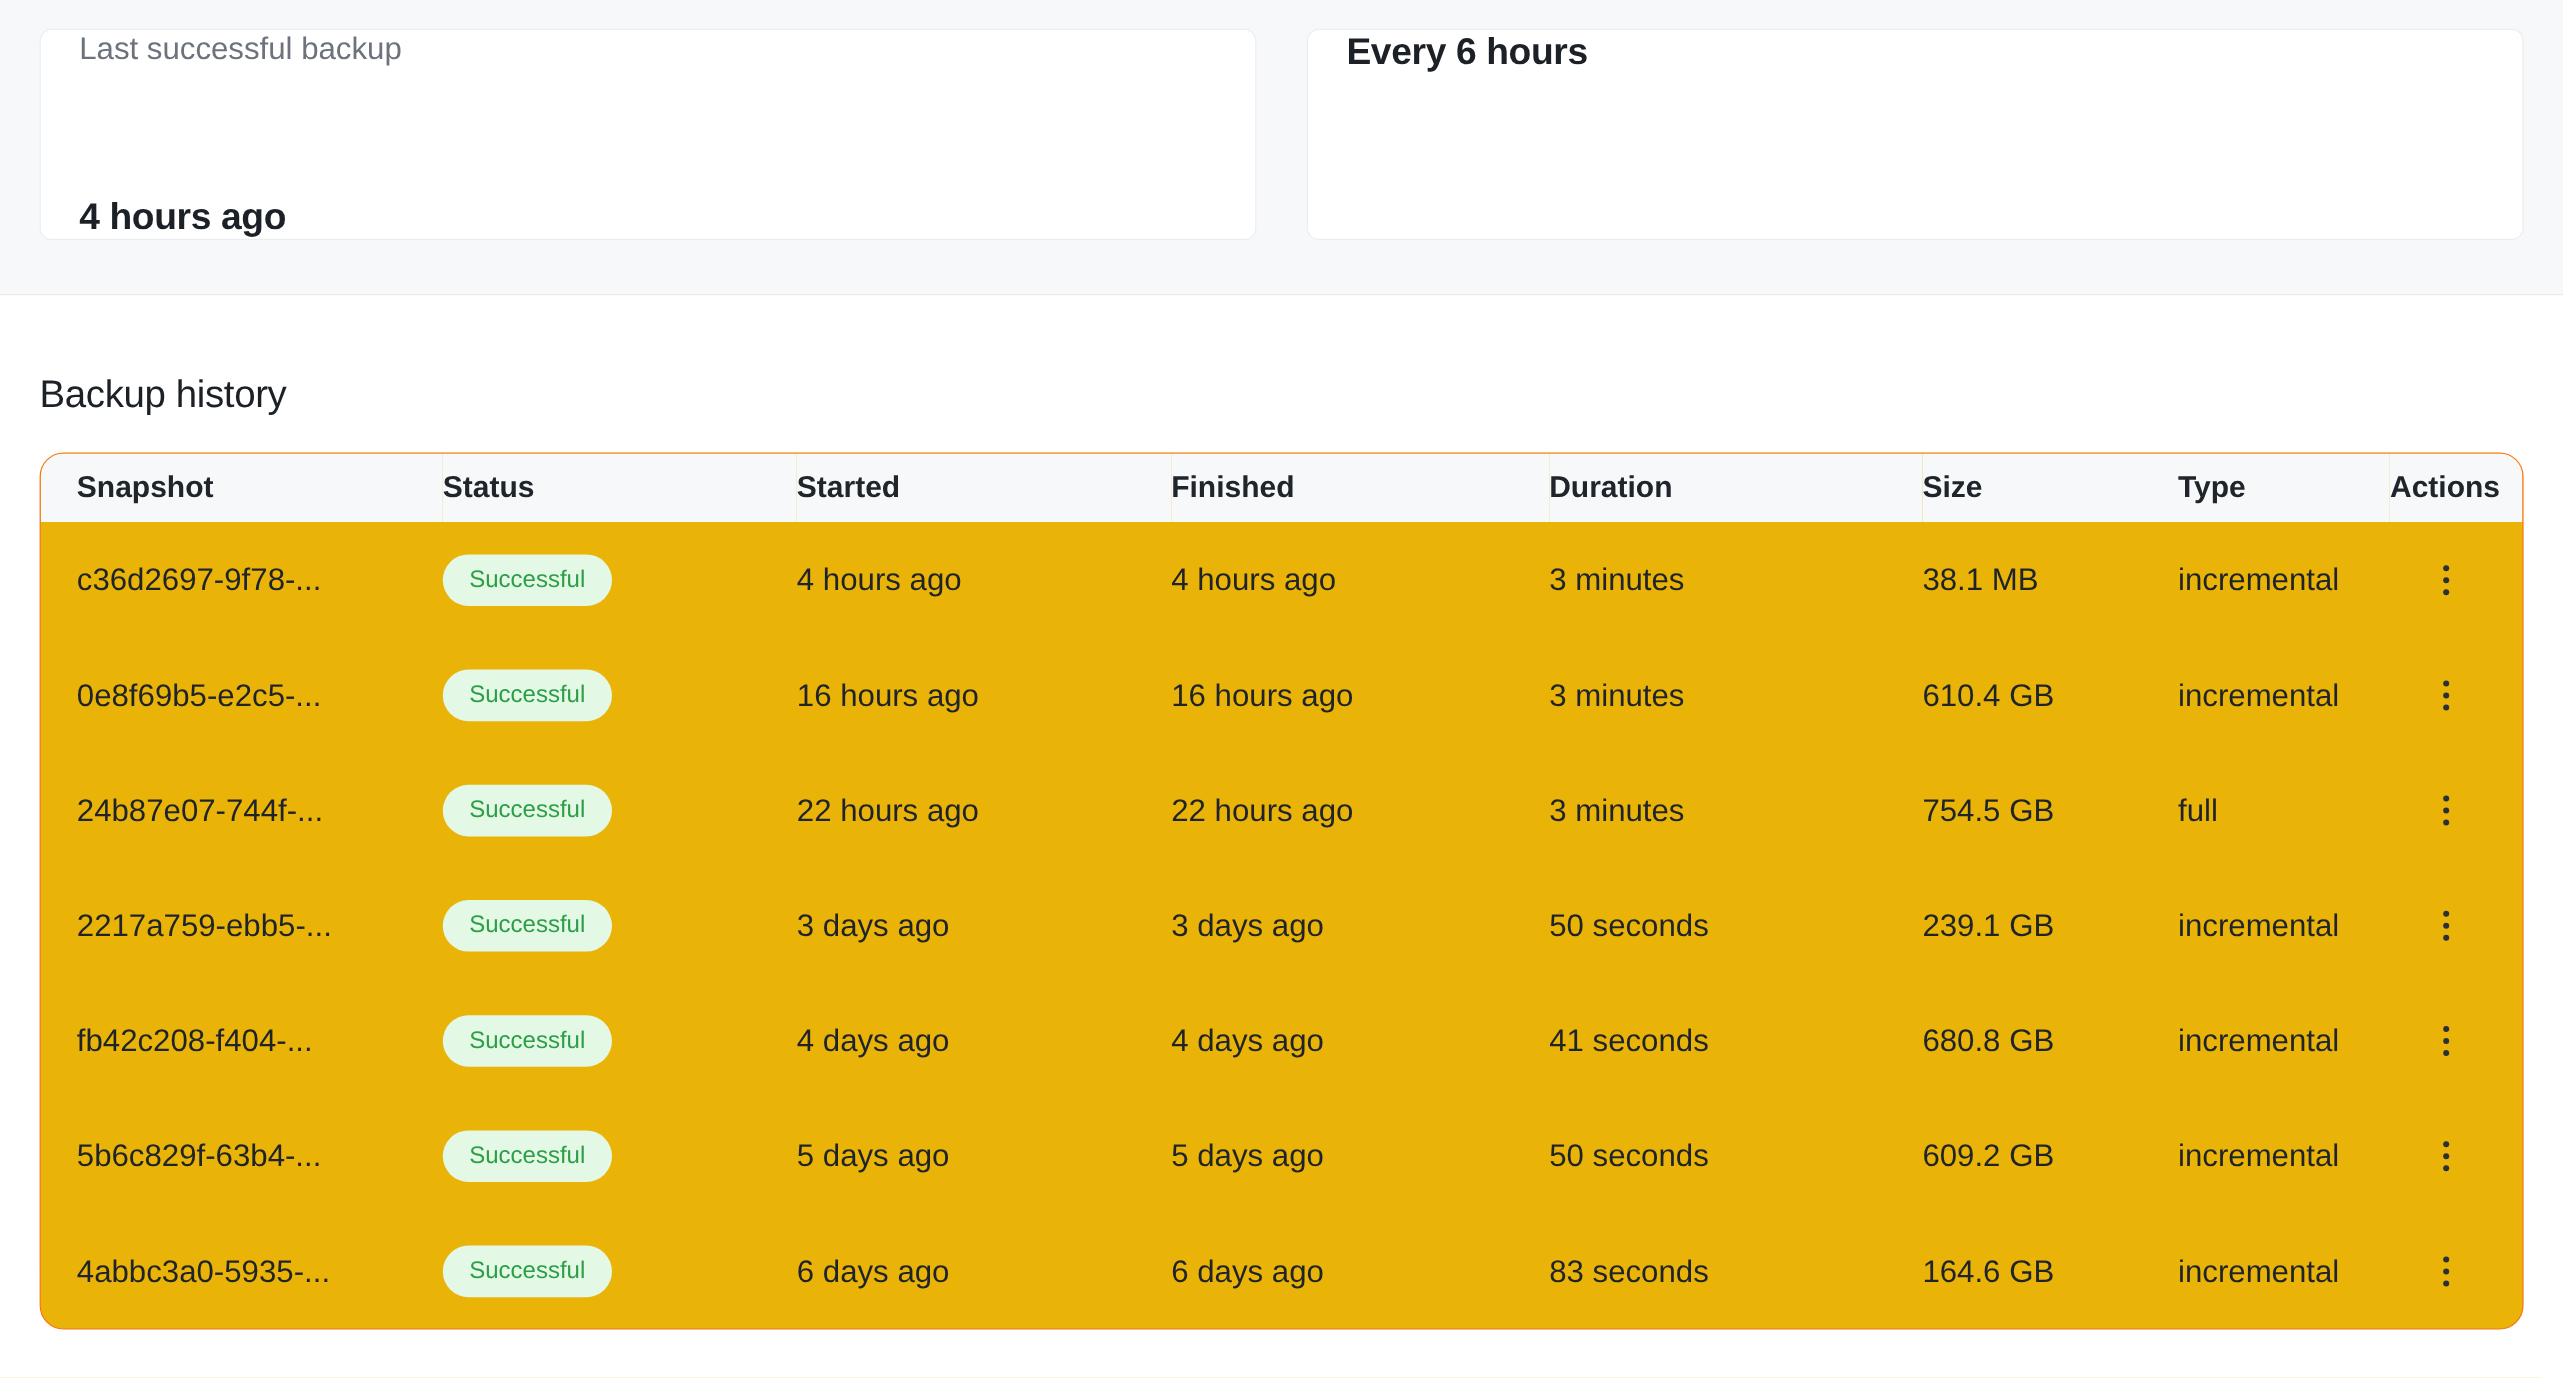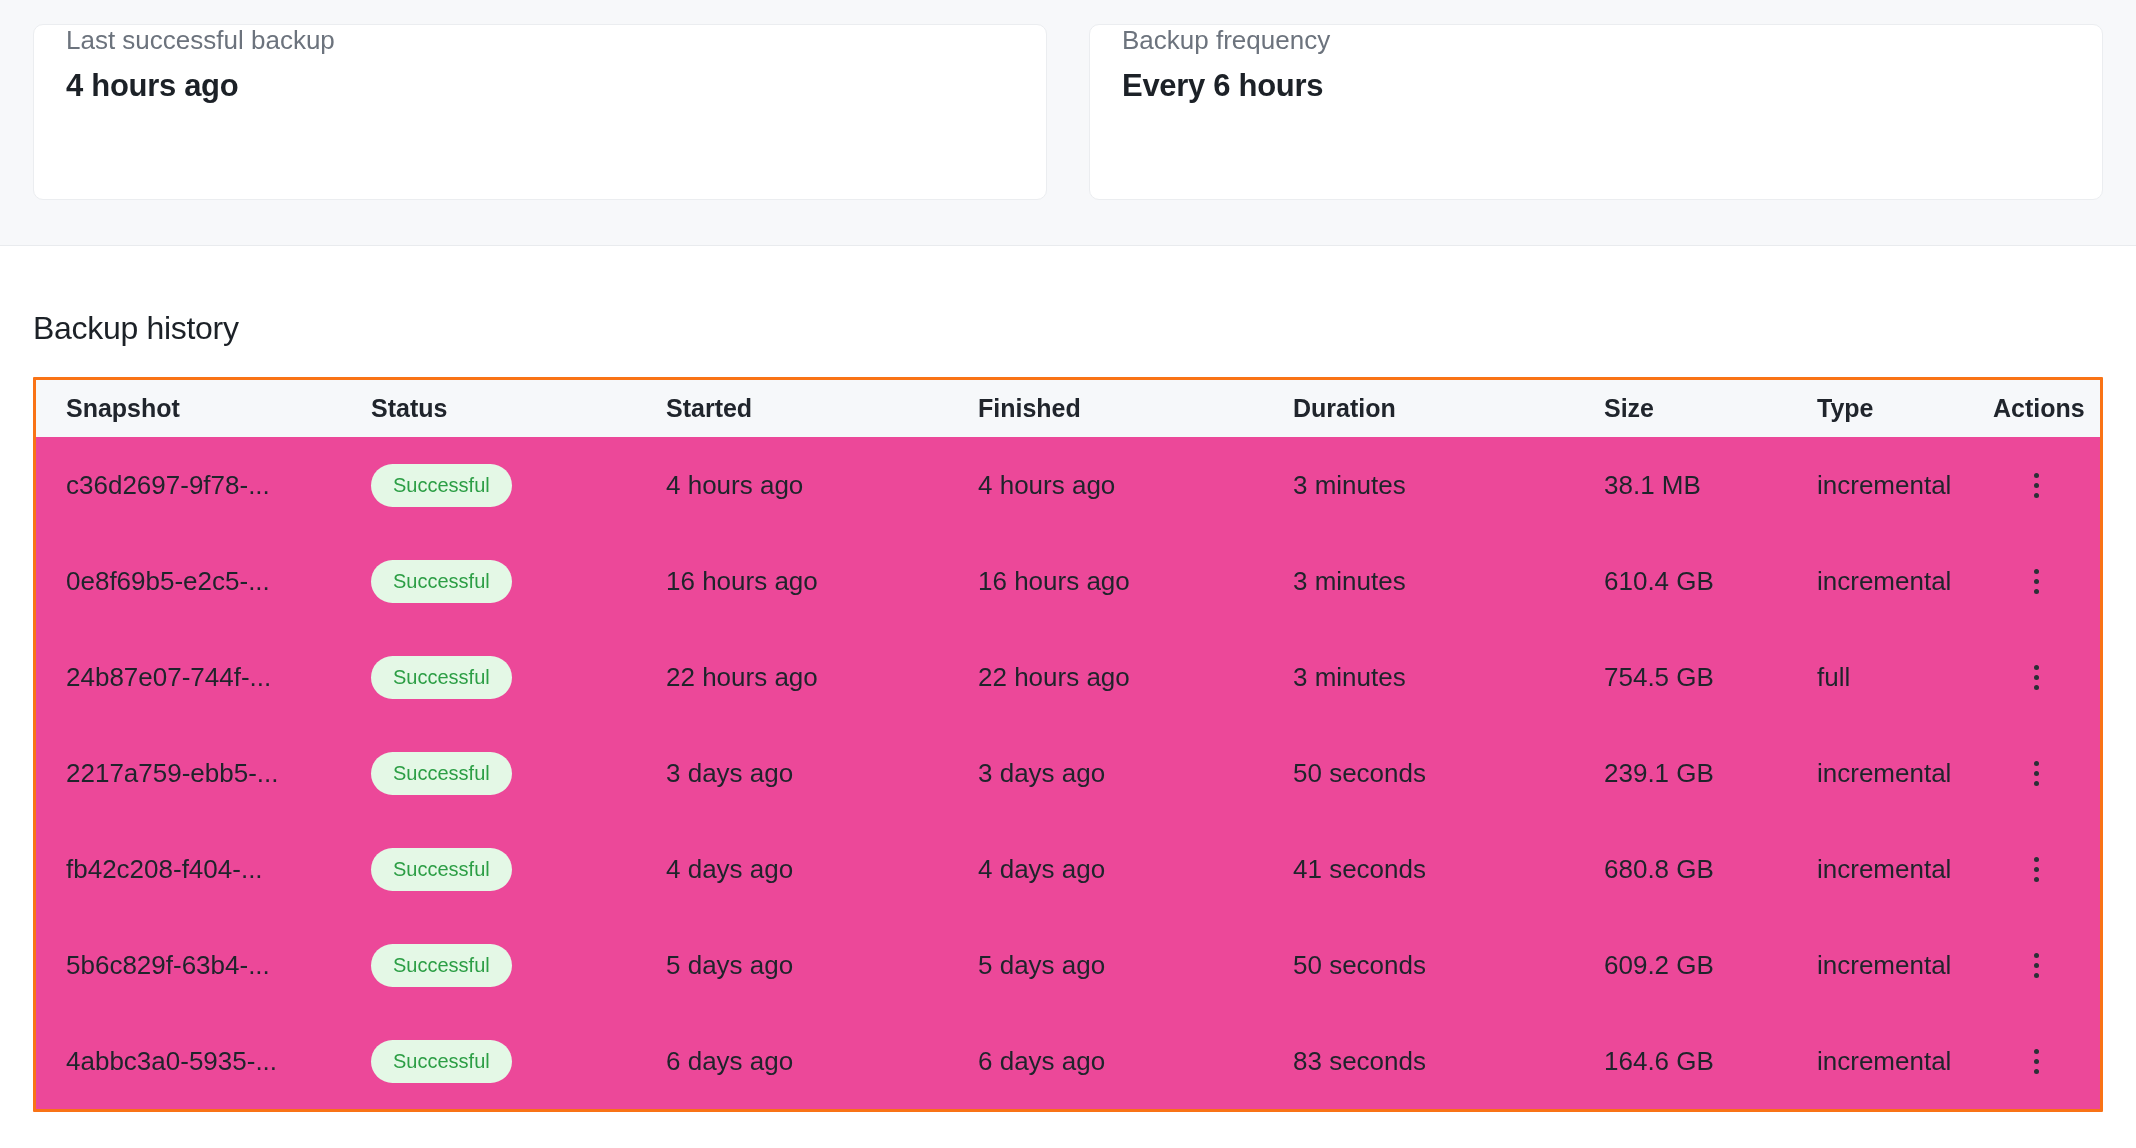--- a/index.html
+++ b/index.html
@@ -21,21 +21,21 @@
   }
   .summary-card {
     flex: 1 1 0;
     background: #ffffff;
     border: 1px solid #ebedf0;
     border-radius: 10px;
     height: 176px;
     padding: 0 32px;
     display: flex;
     flex-direction: column;
-    justify-content: flex-start;
+    justify-content: space-between;
   }
   .summary-card .card-label {
     font-size: 26px;
     color: #6c737d;
     margin-bottom: 12px;
   }
   .summary-card .card-value {
     font-size: 31px;
     font-weight: 700;
     color: #1c2127;
@@ -46,24 +46,24 @@
   .history-section { padding: 0 33px 28px 33px; }
   .history-title {
     font-size: 32px;
     font-weight: 400;
     color: #1c2127;
     letter-spacing: -0.3px;
     margin: 64px 0 30px 0;
   }
 
   .table-card {
-    border: 3px solid #f97316;
-    border-radius: 1px;
+    border: 1px solid #f97316;
+    border-radius: 20px;
     overflow: hidden;
-    background: #ec4899;
+    background: #eab308;
   }
   table.history-table {
     width: 100%;
     border-collapse: collapse;
     table-layout: fixed;
   }
   .history-table col.c1 { width: 335px; }
   .history-table col.c2 { width: 295px; }
   .history-table col.c3 { width: 312px; }
   .history-table col.c4 { width: 315px; }
@@ -130,21 +130,20 @@
 <body>
 
 <div class="page">
 
   <section class="summary-strip">
     <div class="summary-card">
       <div class="card-label">Last successful backup</div>
       <div class="card-value">4 hours ago</div>
     </div>
     <div class="summary-card">
-      <div class="card-label">Backup frequency</div>
       <div class="card-value">Every 6 hours</div>
     </div>
   </section>
 
   <section class="history-section">
     <h2 class="history-title">Backup history</h2>
 
     <div class="table-card">
       <table class="history-table">
         <colgroup>

